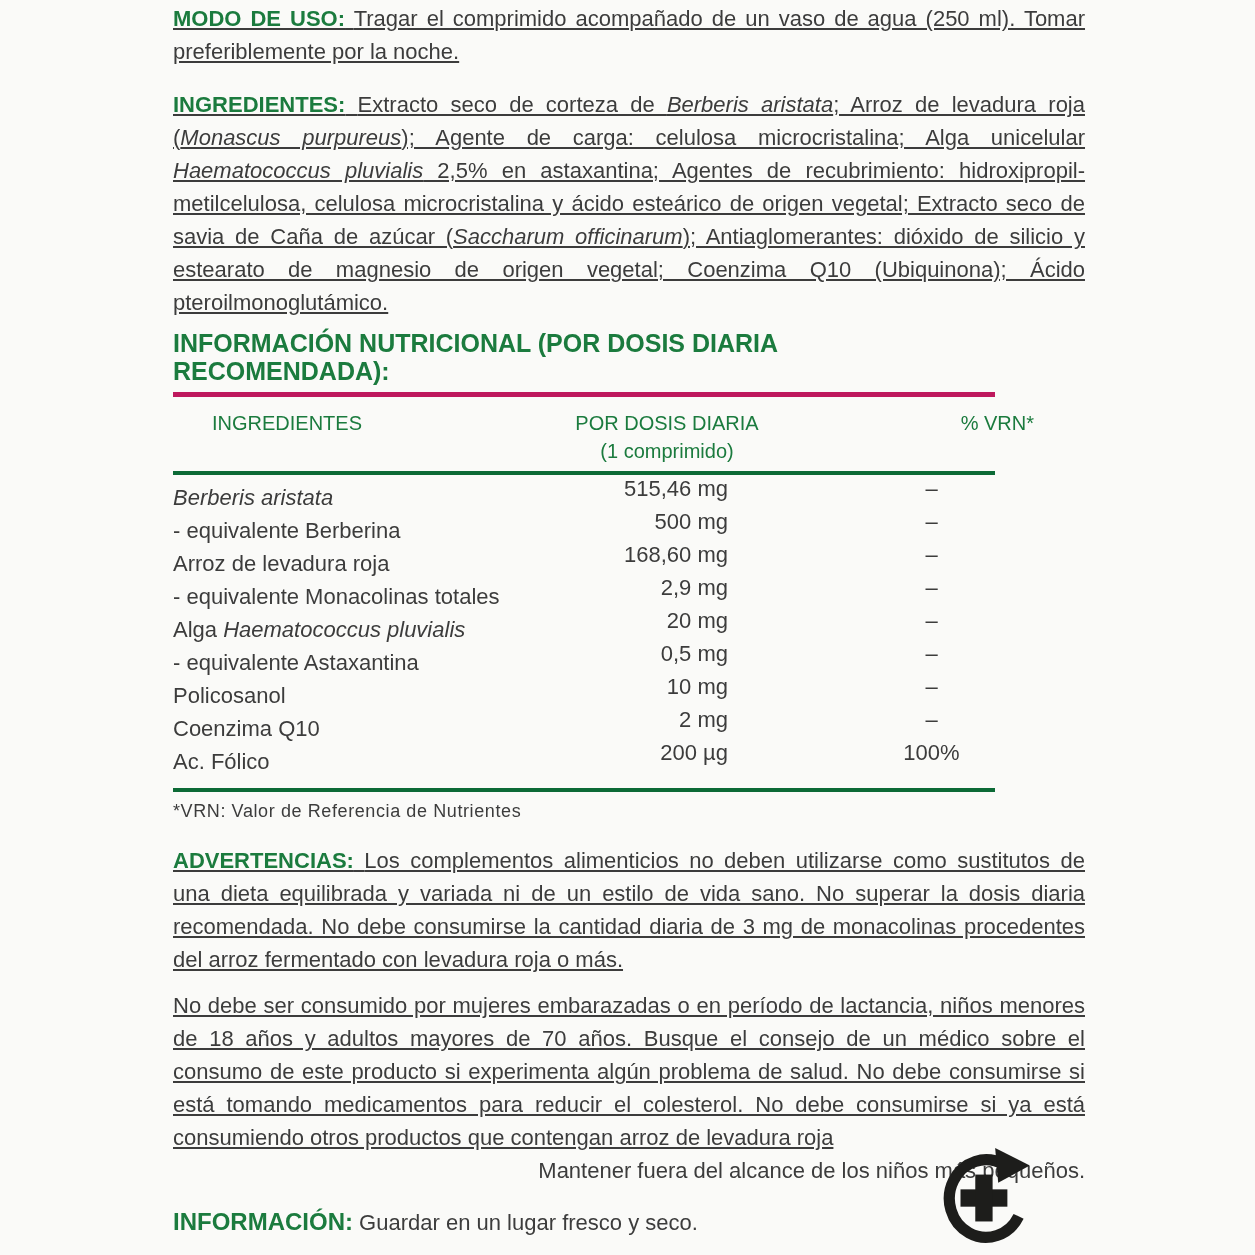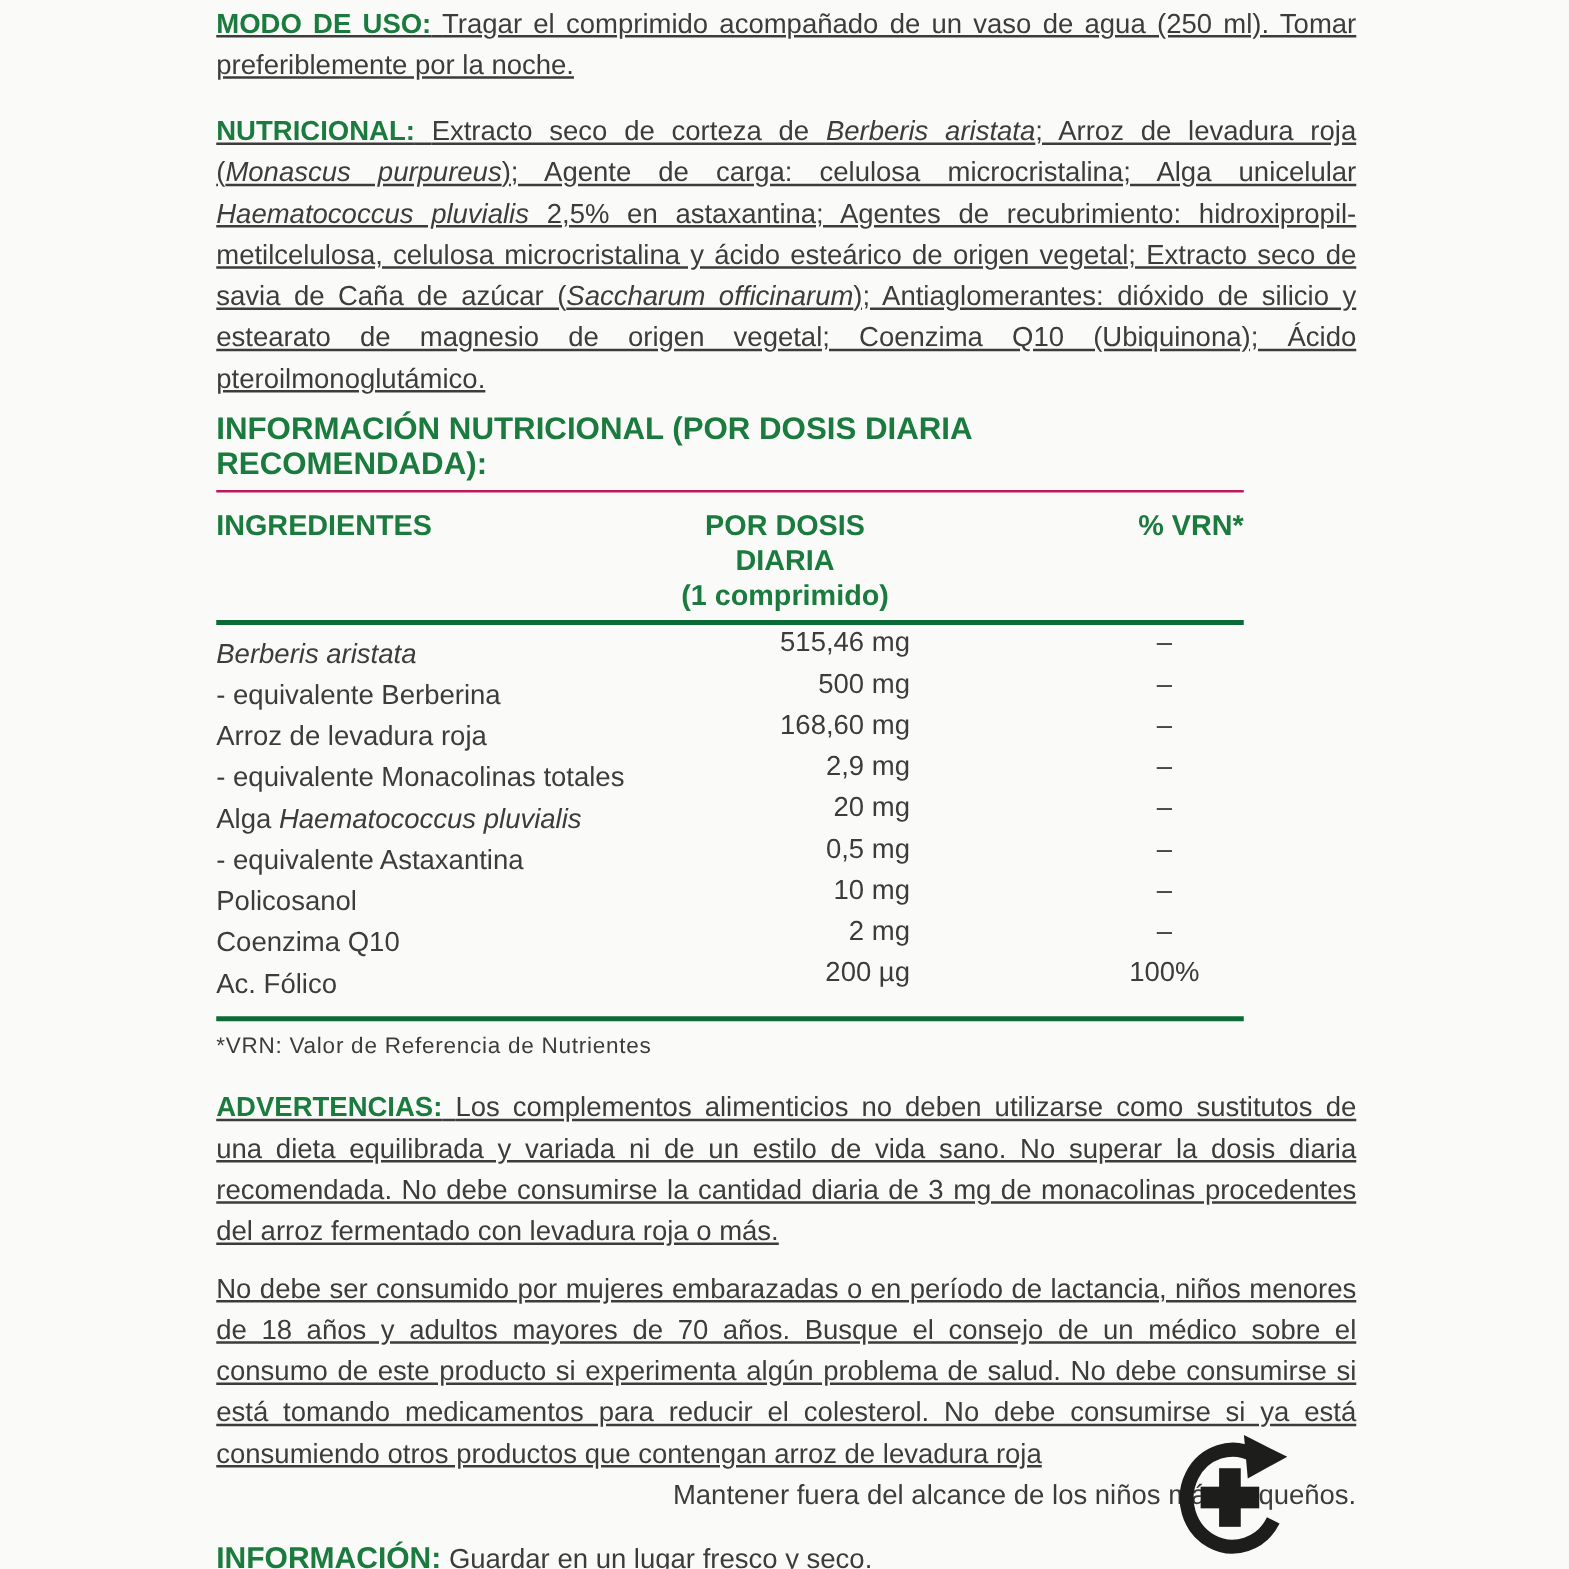--- a/index.html
+++ b/index.html
@@ -15,28 +15,28 @@
 
   .para { font-size:22px; line-height:33px; text-align:justify;text-decoration:underline; }
   .label-green { color:#1b7b3e; font-weight:bold; }
   .sect { margin-top:20px; }
 
   .nut-title {
     margin-top:10px;
     width:822px;
     font-size:25px; line-height:28px; font-weight:bold; color:#1b7b3e;
     padding-bottom:7px;
-    border-bottom:2px solid #be185d;
+    border-bottom:5px solid #be185d;
   }
 
   .ntable { width:822px; }
   .nhead {
     margin-top:12px;
     display:grid; grid-template-columns:355px 200px 267px;
-    color:#1b7b3e; font-weight:bold; font-size:23px; line-height:28px;
+    color:#1b7b3e; font-weight:normal; font-size:20px; line-height:28px;margin-left:39px;
   }
   .nhead .c2 { text-align:center; }
   .nhead .c3 { text-align:right; padding-left:140px; }
   .nrule { width:822px; height:4px; background:#0c6a36; margin-top:6px; }
   .nbody { padding:6px 0 4px 0; }
   .nrow {
     display:grid; grid-template-columns:355px 200px 267px;
     font-size:22px; line-height:33px;
   }
   .nrow .cell-name { text-align:left; }
@@ -60,21 +60,21 @@
 
 <div class="page">
   <div class="content">
 
     <div class="para">
       <span class="label-green">MODO DE USO:</span>
       <span>Tragar el comprimido acompañado de un vaso de agua (250 ml). Tomar preferiblemente por la noche.</span>
     </div>
 
     <div class="para sect">
-      <span class="label-green">NUTRICIONAL:</span>
+      <span class="label-green">INGREDIENTES:</span>
       <span><span>Extracto seco de corteza de </span><span style="font-style: italic;">Berberis aristata</span><span>; Arroz de levadura roja (</span><span style="font-style: italic;">Monascus purpureus</span><span>); Agente de carga: celulosa microcristalina; Alga unicelular </span><span style="font-style: italic;">Haematococcus pluvialis</span><span> 2,5% en astaxantina; Agentes de recubrimiento: hidroxipropil-metilcelulosa, celulosa microcristalina y ácido esteárico de origen vegetal; Extracto seco de savia de Caña de azúcar (</span><span style="font-style: italic;">Saccharum officinarum</span><span>); Antiaglomerantes: dióxido de silicio y estearato de magnesio de origen vegetal; Coenzima Q10 (Ubiquinona); Ácido pteroilmonoglutámico.</span></span>
     </div>
 
     <div class="nut-title">INFORMACIÓN NUTRICIONAL (POR DOSIS DIARIA RECOMENDADA):</div>
 
     <div class="ntable">
       <div class="nhead">
         <div class="c1">INGREDIENTES</div>
         <div class="c2">
           <div>POR DOSIS DIARIA</div>

